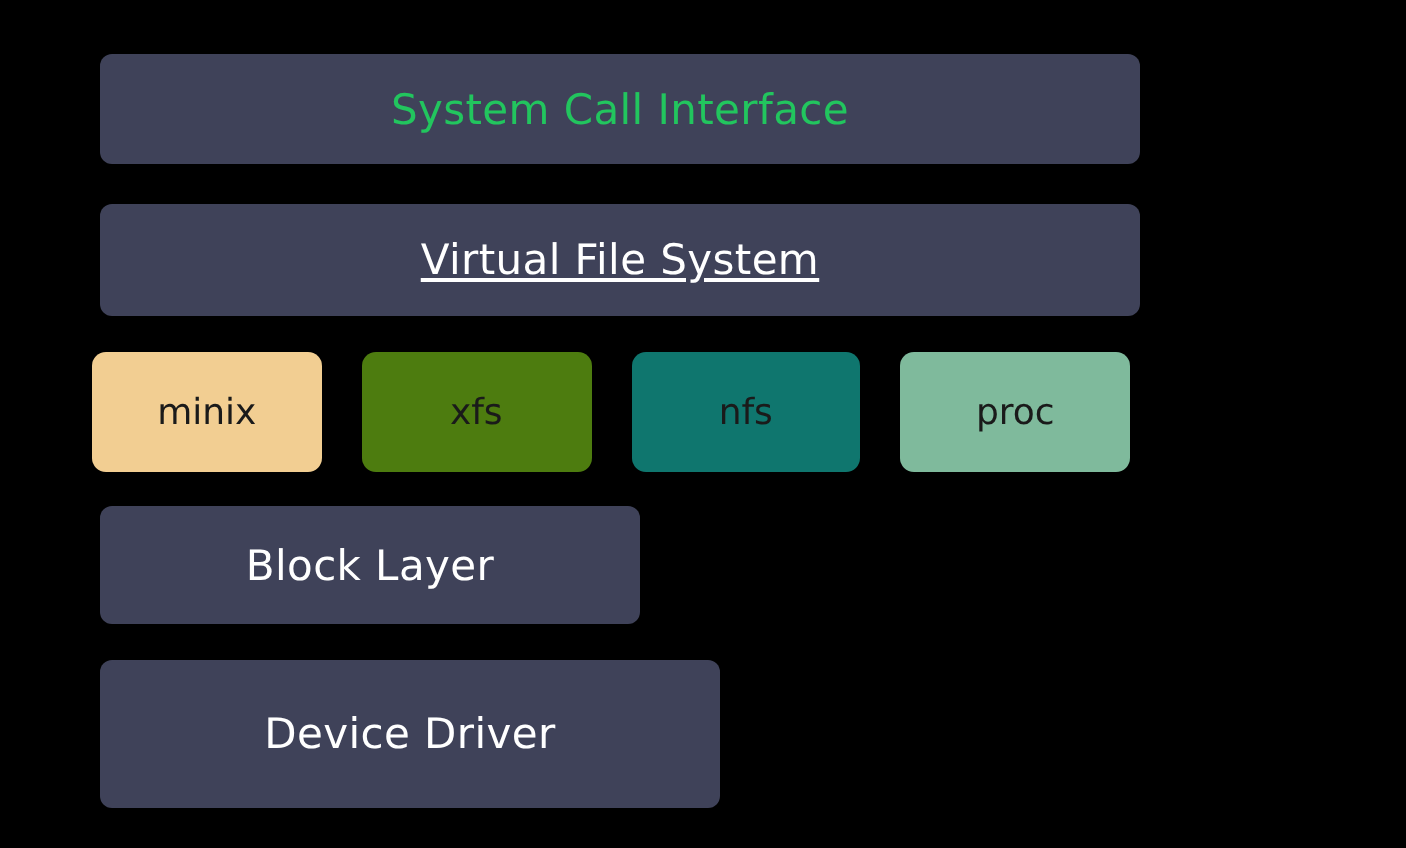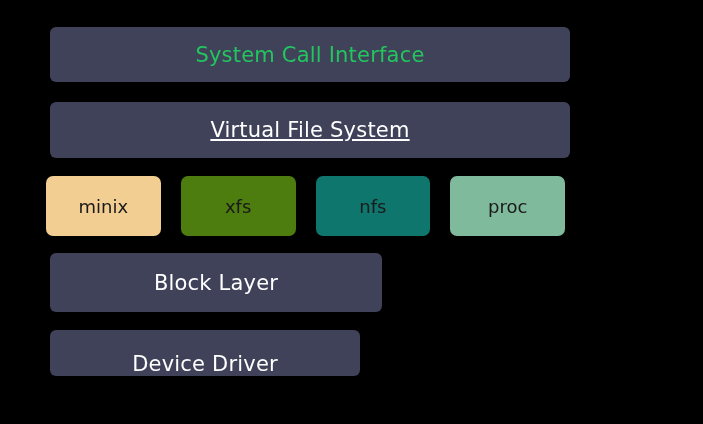--- a/index.html
+++ b/index.html
@@ -39,22 +39,22 @@
   }
   
   .fs-box {
     color: #1A1A1A;
     font-size: 18px;
     font-weight: 400;
     border-radius: 7px;
   }
   #box-syscall   { left: 50px;  top: 27px;  width: 520px; height: 55px; }
   #box-vfs       { left: 50px;  top: 102px; width: 520px; height: 56px; text-decoration: underline; }
-  #box-block     { left: 50px;  top: 253px; width: 332px; height: 59px; }
-  #box-driver    { left: 50px;  top: 330px; width: 310px; height: 46px; align-items: flex-end; }
+  #box-block     { left: 50px;  top: 253px; width: 270px; height: 59px; }
+  #box-driver    { left: 50px;  top: 330px; width: 310px; height: 74px; }
 
   #fs-row {
     position: absolute;
     left: 46px;
     top: 176px;
     width: 519px;
     height: 60px;
     display: flex;
     gap: 20px;
     align-items: flex-end;

